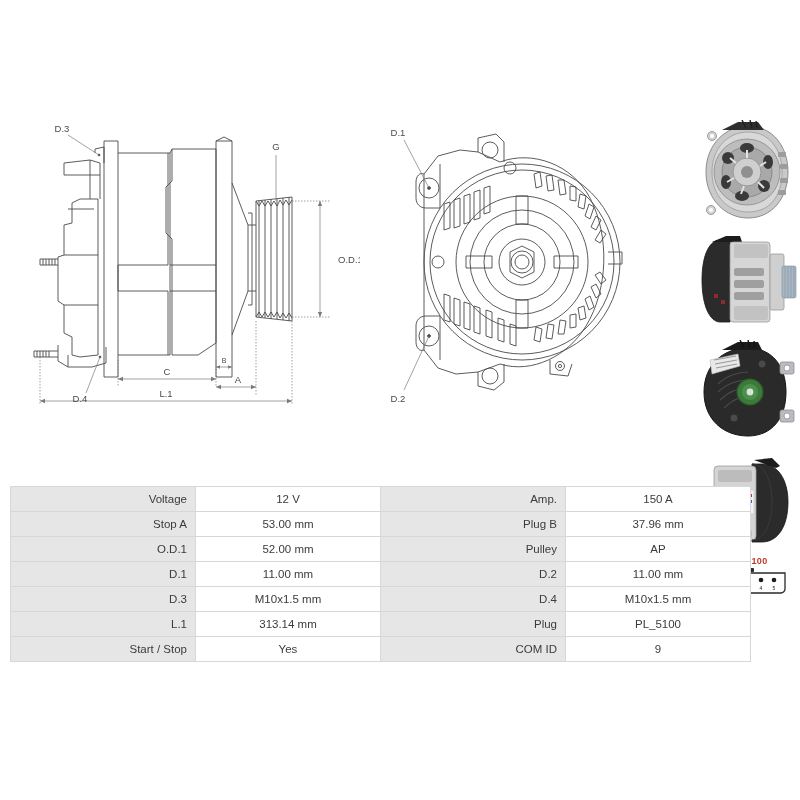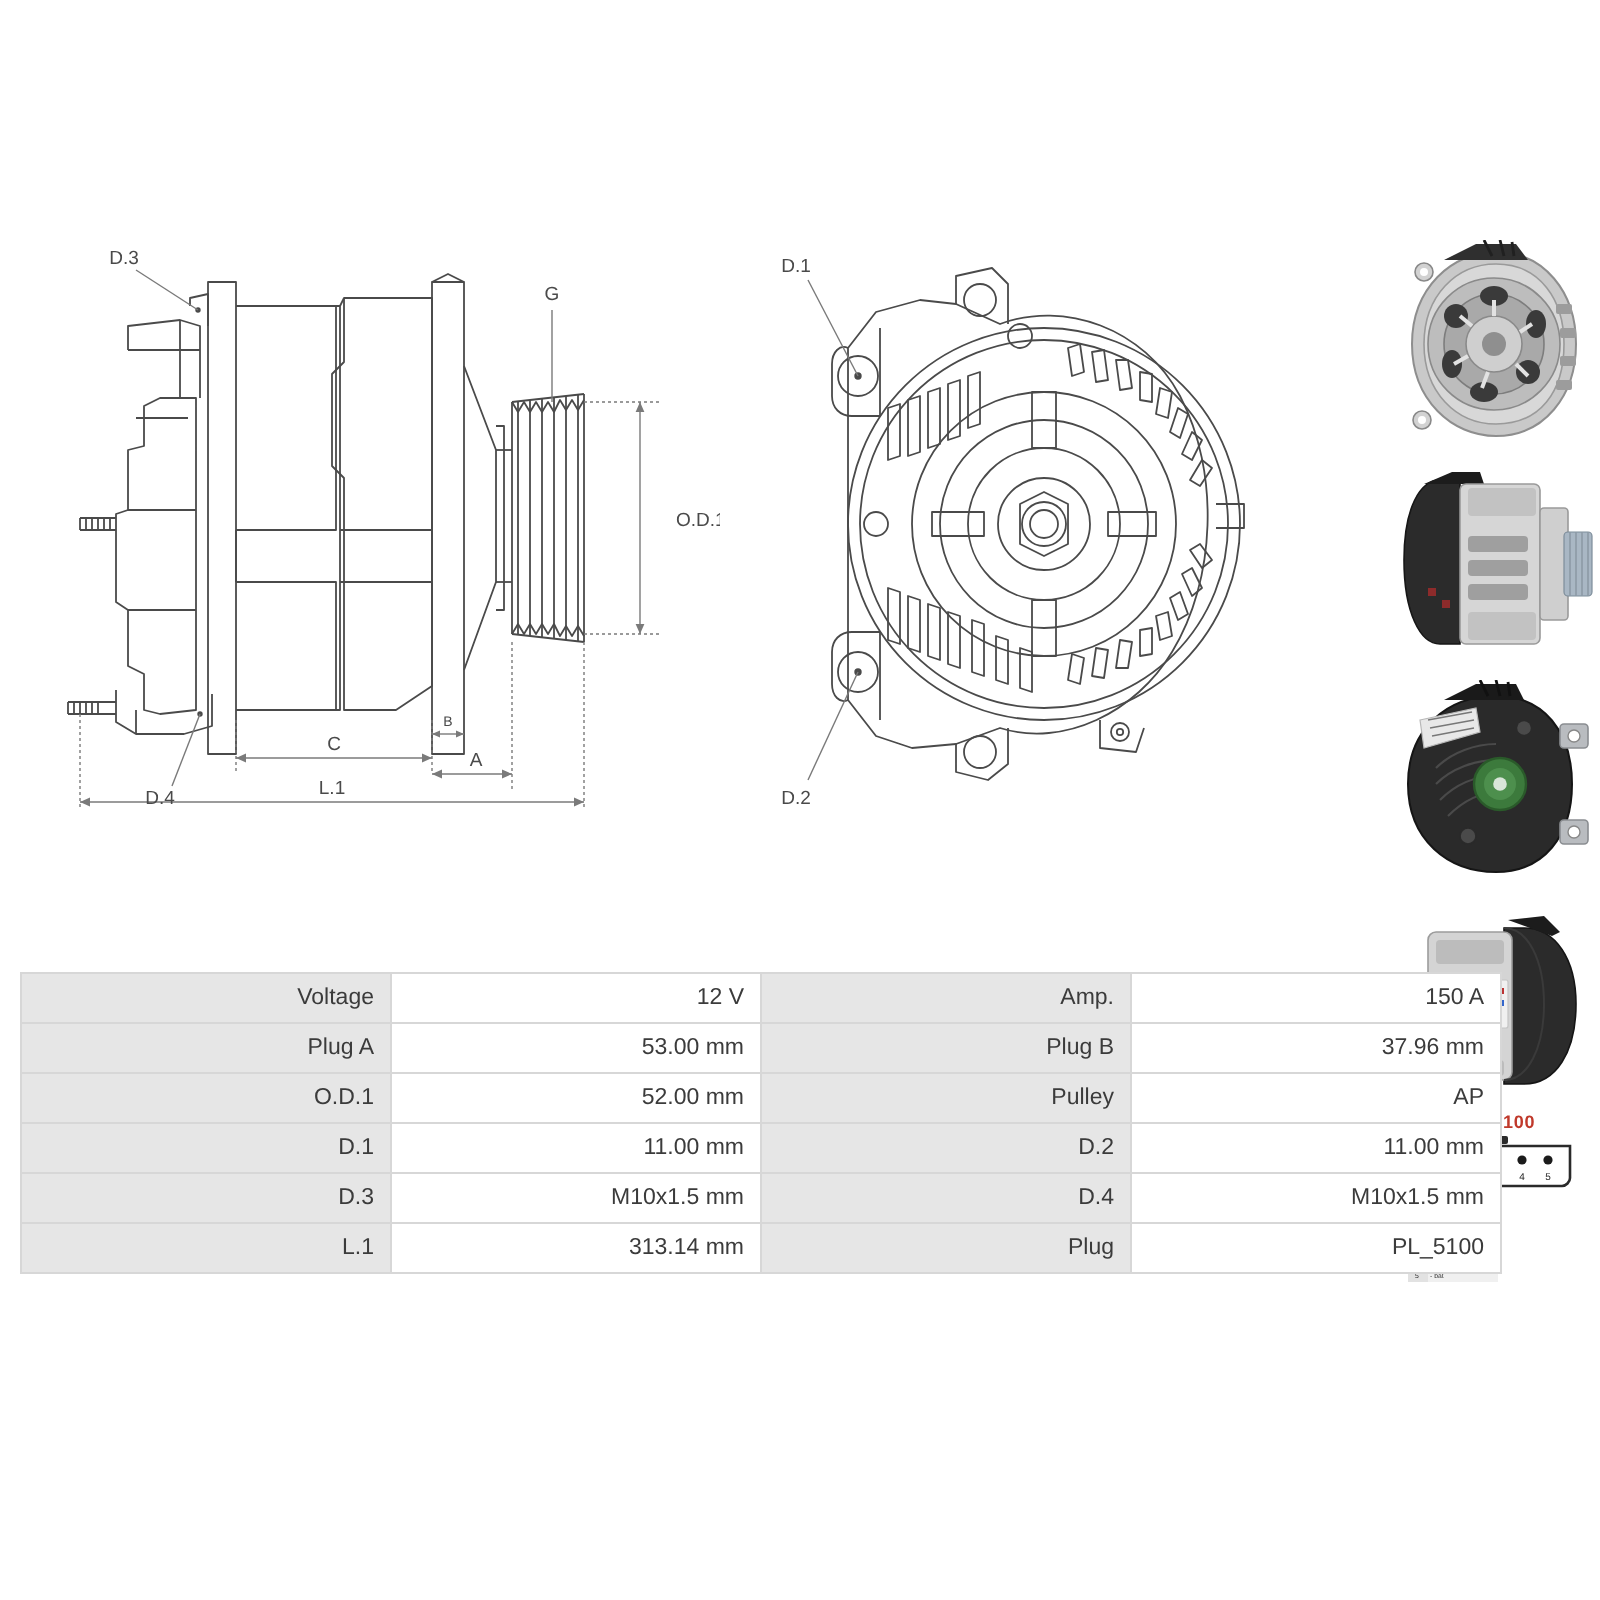--- a/index.html
+++ b/index.html
@@ -41,21 +41,21 @@
   .pin-table td.desc{background:#f0f0f0;}
 
   
   .spec-wrap{position:absolute;left:10px;top:486px;width:672px;}
   table.spec{border-collapse:collapse;width:672px;table-layout:fixed;}
   table.spec td{
     height:24px;padding:0 8px;font-size:11.5px;color:#3b3b3b;
     border:1px solid #d7d7d7;white-space:nowrap;overflow:hidden;
   }
   td.lbl{background:#e6e6e6;text-align:right;width:168px;}
-  td.val{background:#ffffff;text-align:right;width:168px;}
+  td.val{background:#ffffff;text-align:center;width:168px;}
   text.dimlabel{font-family:"Liberation Sans", sans-serif;}
 </style>
 </head>
 <body>
 
 <div class="page">
 
   <div class="drawings">
 
     <div class="dwg" style="left:20px;top:105px;">
@@ -469,21 +469,21 @@
   <div class="spec-wrap">
     <table class="spec">
       <tbody>
         <tr>
           <td class="lbl">Voltage</td>
           <td class="val">12 V</td>
           <td class="lbl">Amp.</td>
           <td class="val">150 A</td>
         </tr>
         <tr>
-          <td class="lbl">Plug A</td>
+          <td class="lbl">Stop A</td>
           <td class="val">53.00 mm</td>
           <td class="lbl">Plug B</td>
           <td class="val">37.96 mm</td>
         </tr>
         <tr>
           <td class="lbl">O.D.1</td>
           <td class="val">52.00 mm</td>
           <td class="lbl">Pulley</td>
           <td class="val">AP</td>
         </tr>
@@ -498,17 +498,23 @@
           <td class="val">M10x1.5 mm</td>
           <td class="lbl">D.4</td>
           <td class="val">M10x1.5 mm</td>
         </tr>
         <tr>
           <td class="lbl">L.1</td>
           <td class="val">313.14 mm</td>
           <td class="lbl">Plug</td>
           <td class="val">PL_5100</td>
         </tr>
+        <tr>
+          <td class="lbl">Start / Stop</td>
+          <td class="val">Yes</td>
+          <td class="lbl">COM ID</td>
+          <td class="val">9</td>
+        </tr>
       </tbody>
     </table>
   </div>
 
 </div>
 
 </body></html>

